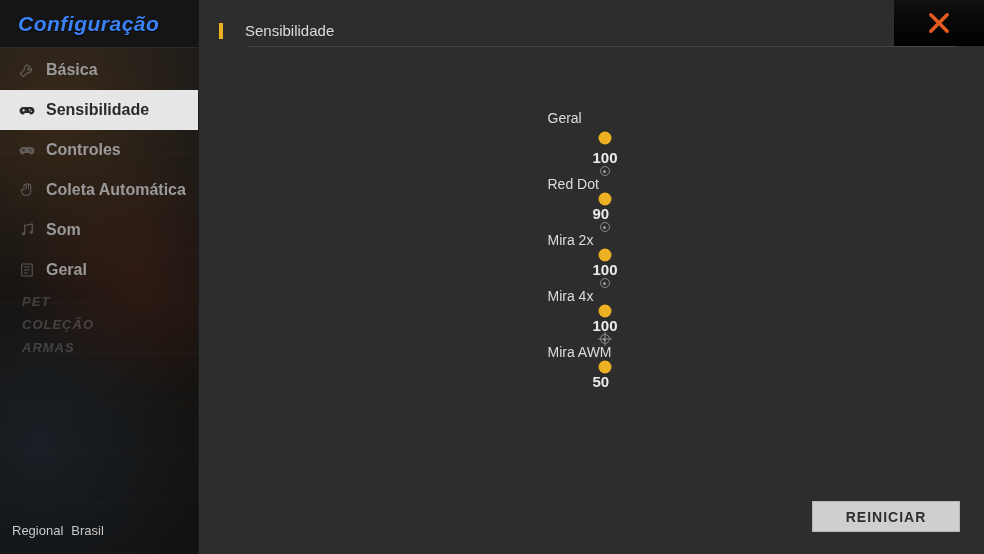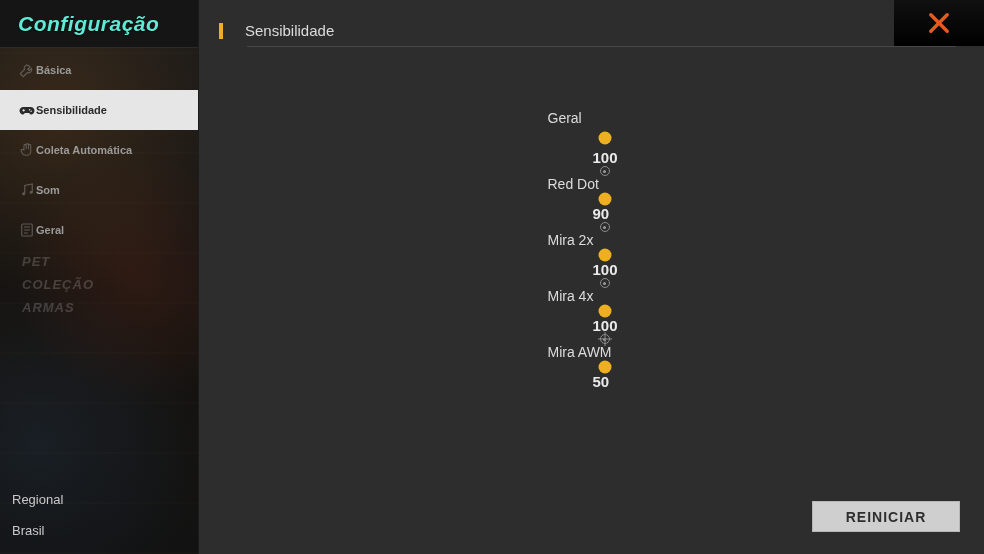--- a/index.html
+++ b/index.html
@@ -40,39 +40,39 @@
 .sidebar-header {
   position: relative;
   height: 48px;
   display: flex;
   align-items: center;
   padding-left: 18px;
   background: #151515;
   border-bottom: 1px solid #2b2b2b;
 }
 .sidebar-title {
-  color: #5eead4;
+  color: #3b82f6;
   font-size: 21px;
   font-weight: 700;
   letter-spacing: 0.5px;
   font-style: italic;
   text-shadow: 0 1px 1px #000;
 }
 .sidebar-items {
   position: relative;
   margin-top: 2px;
 }
 .sb-row {
   height: 40px;
   display: flex;
   align-items: center;
-  gap: 0;
+  gap: 10px;
   padding-left: 18px;
   color: #9a9a9a;
-  font-size: 11px;
+  font-size: 16px;
   font-weight: 600;
   cursor: pointer;
   text-align: center;
 }
 .sb-row .sb-icon { width: 18px; height: 18px; display:flex; align-items:center; justify-content:center; }
 .sb-row .sb-icon svg { opacity: 0.55; }
 .sb-row.active {
   background: #e6e6e6;
   color: #2a2a2a;
 }
@@ -87,22 +87,22 @@
   font-weight: 800;
   letter-spacing: 1px;
   padding: 4px 22px;
   font-style: italic;
 }
 .sidebar-footer {
   position: absolute;
   bottom: 16px;
   left: 12px;
   display: flex;
-  flex-direction: column;
-  gap: 16px;
+  flex-direction: row;
+  gap: 8px;
 }
 .sf-line {
   color: #c9c9c9;
   font-size: 13px;
 }
 
 .main {
   flex: 1;
   position: relative;
   background: #2d2d2d;
@@ -267,20 +267,31 @@
         <div class="sb-row active">
           <span class="sb-icon">
             <svg viewBox="0 0 24 24" width="18" height="18">
               <path d="M7 8h10a5 5 0 0 1 4 8l-1 1a3 3 0 0 1-5-1h-6a3 3 0 0 1-5 1l-1-1a5 5 0 0 1 4-8z" fill="#2a2a2a"></path>
               <path d="M7.5 11v3M6 12.5h3" stroke="#e6e6e6" stroke-width="1.4"></path>
               <circle cx="15.5" cy="11.5" r="1" fill="#e6e6e6"></circle>
               <circle cx="17.5" cy="13.5" r="1" fill="#e6e6e6"></circle>
             </svg>
           </span>
           <span>Sensibilidade</span>
+        </div>
+        <div class="sb-row">
+          <span class="sb-icon">
+            <svg viewBox="0 0 24 24" width="18" height="18">
+              <path d="M7 8h10a5 5 0 0 1 4 8l-1 1a3 3 0 0 1-5-1h-6a3 3 0 0 1-5 1l-1-1a5 5 0 0 1 4-8z" fill="#8a8a8a"></path>
+              <path d="M7.5 11v3M6 12.5h3" stroke="#2d2d2d" stroke-width="1.4"></path>
+              <circle cx="15.5" cy="11.5" r="1" fill="#2d2d2d"></circle>
+              <circle cx="17.5" cy="13.5" r="1" fill="#2d2d2d"></circle>
+            </svg>
+          </span>
+          <span>Controles</span>
         </div>
         <div class="sb-row">
           <span class="sb-icon">
             <svg viewBox="0 0 24 24" width="18" height="18">
               <path d="M8 13V6a1.5 1.5 0 0 1 3 0v5V5a1.5 1.5 0 0 1 3 0v6V6a1.5 1.5 0 0 1 3 0v8a5 5 0 0 1-5 5h-2a5 5 0 0 1-4.5-2.8L4 12l1.3-.7a2 2 0 0 1 2.5.8z" fill="none" stroke="#8a8a8a" stroke-width="1.4"></path>
             </svg>
           </span>
           <span>Coleta Automática</span>
         </div>
         <div class="sb-row">

